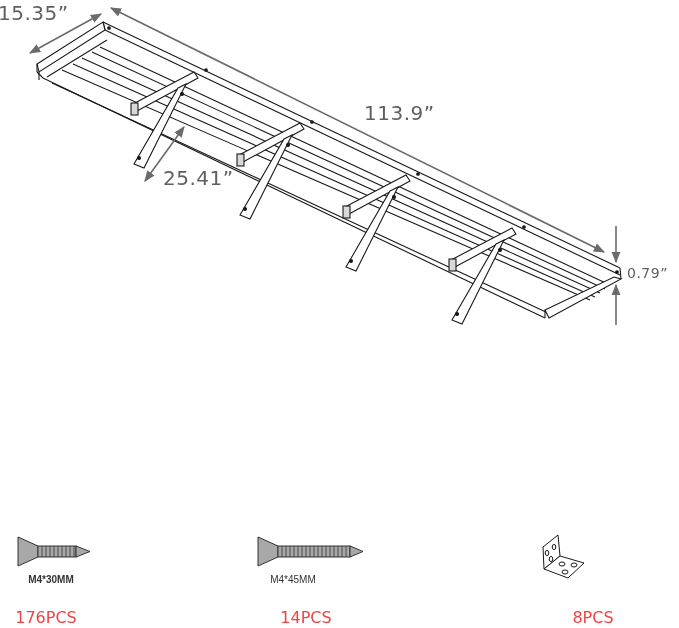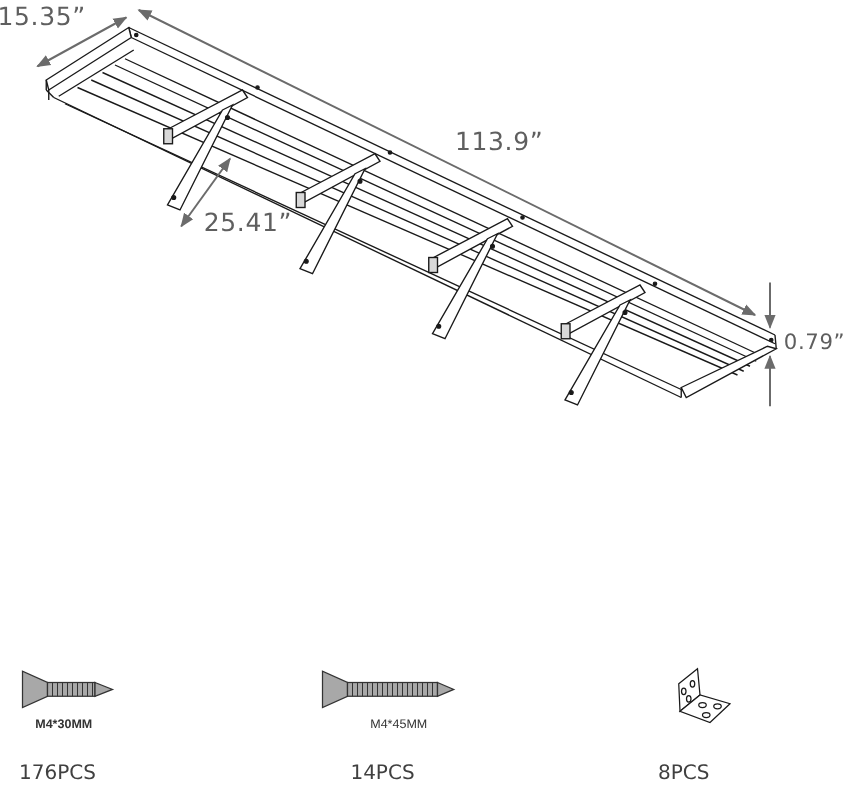--- a/index.html
+++ b/index.html
@@ -1,20 +1,20 @@
 <!DOCTYPE html>
 <html><head>
   <meta charset="utf-8">
   <style>
     html, body { margin: 0; padding: 0; background: #ffffff; }
     body { width: 679px; height: 628px; position: relative; overflow: hidden; font-family: "DejaVu Sans", sans-serif; }
     #stage { position: absolute; left: 0; top: 0; width: 558px; height: 628px; }
     .dim-label { position: absolute; color: #5f5f5f; font-family: "DejaVu Sans", sans-serif; font-size: 20px; letter-spacing: 0.5px; white-space: nowrap; line-height: 1; }
     .part-spec { position: absolute; color: #333333; font-family: "Liberation Sans", sans-serif; font-size: 10px; white-space: nowrap; text-align: center; }
-    .part-count { position: absolute; color: #404040; font-family: "DejaVu Sans", sans-serif; font-size: 16px; white-space: nowrap; text-align: center; }
+    .part-count { position: absolute; color: #ef4444; font-family: "DejaVu Sans", sans-serif; font-size: 16px; white-space: nowrap; text-align: center; }
   </style>
 </head>
 <body>
 
 <div id="stage">
 
   <svg width="679" height="628" viewBox="0 0 679 628" xmlns="http://www.w3.org/2000/svg" style="position:absolute;left:0;top:0;">
     <defs>
       <marker id="arr" viewBox="0 0 10 10" refX="9" refY="5" markerWidth="7" markerHeight="7" orient="auto-start-reverse">
         <path d="M0,1 L10,5 L0,9 z" fill="#6b6b6b"></path>
@@ -142,22 +142,22 @@
       <ellipse cx="551" cy="559" rx="1.8" ry="2.6"></ellipse>
       <ellipse cx="562" cy="564" rx="3" ry="2"></ellipse>
       <ellipse cx="574" cy="565" rx="3" ry="2"></ellipse>
       <ellipse cx="565" cy="572" rx="3" ry="2"></ellipse>
     </g>
   </svg>
 
   <div class="dim-label" style="left:-2px; top:3px;">15.35”</div>
   <div class="dim-label" style="left:364px; top:103px;text-align:right;">113.9”</div>
   <div class="dim-label" style="left:163px; top:168px;">25.41”</div>
-  <div class="dim-label" style="left:627px; top:266px; font-size:17px;">0.79”</div>
+  <div class="dim-label" style="left:627px; top:266px; font-size:14px;">0.79”</div>
 
   <div class="part-spec" style="left:18px; top:574px; width:66px;font-weight:bold;">M4*30MM</div>
   <div class="part-count" style="left:6px; top:608px; width:80px;">176PCS</div>
 
-  <div class="part-spec" style="left:281px; top:574px; width:76px;">M4*45MM</div>
+  <div class="part-spec" style="left:255px; top:574px; width:76px;">M4*45MM</div>
   <div class="part-count" style="left:266px; top:608px; width:80px;">14PCS</div>
 
-  <div class="part-count" style="left:509px; top:608px; width:76px;">8PCS</div>
+  <div class="part-count" style="left:555px; top:608px; width:76px;">8PCS</div>
 </div>
 
 </body></html>

